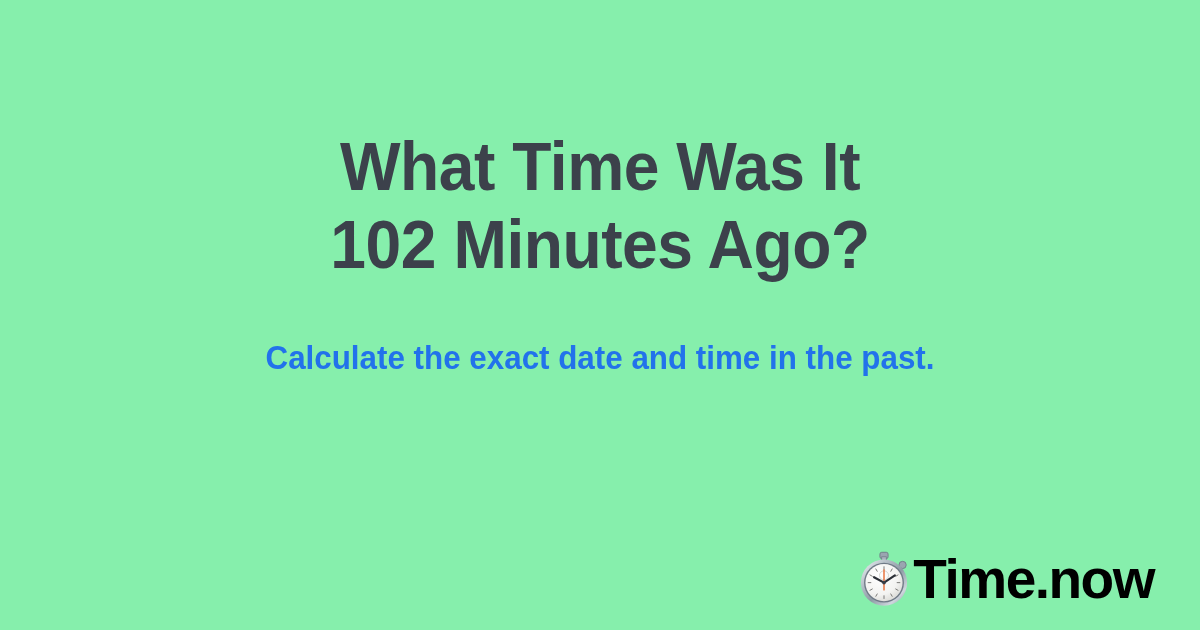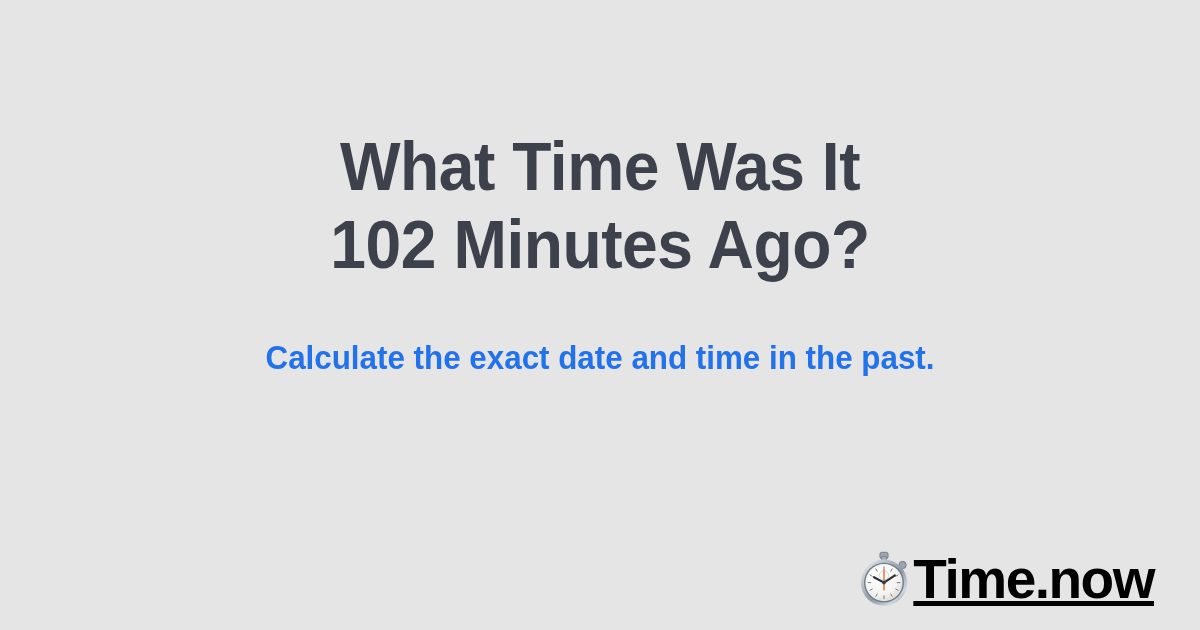--- a/index.html
+++ b/index.html
@@ -13,21 +13,21 @@
     overflow: hidden;
     font-family: "Liberation Sans", sans-serif;
     background: #9ce0f3;
   }
 
   .card {
     position: relative;
     width: 1200px;
     height: 630px;
     box-sizing: border-box;
-    background: #e5e5e5;
+    background: #86efac;
   }
 
   
   .headline-block {
     position: absolute;
     top: 128px;
     left: 0;
     width: 1200px;
     text-align: center;
   }
@@ -61,21 +61,20 @@
     transform: scaleX(0.95);
   }
 
   
   .brand {
     position: absolute;
     right: 46px;
     bottom: 22px;
     display: flex;
     align-items: center;
-    text-decoration: underline;
   }
 
   .brand-icon {
     width: 58px;
     height: 58px;
     display: block;
     flex: 0 0 auto;
   }
 
   .brand-name {

